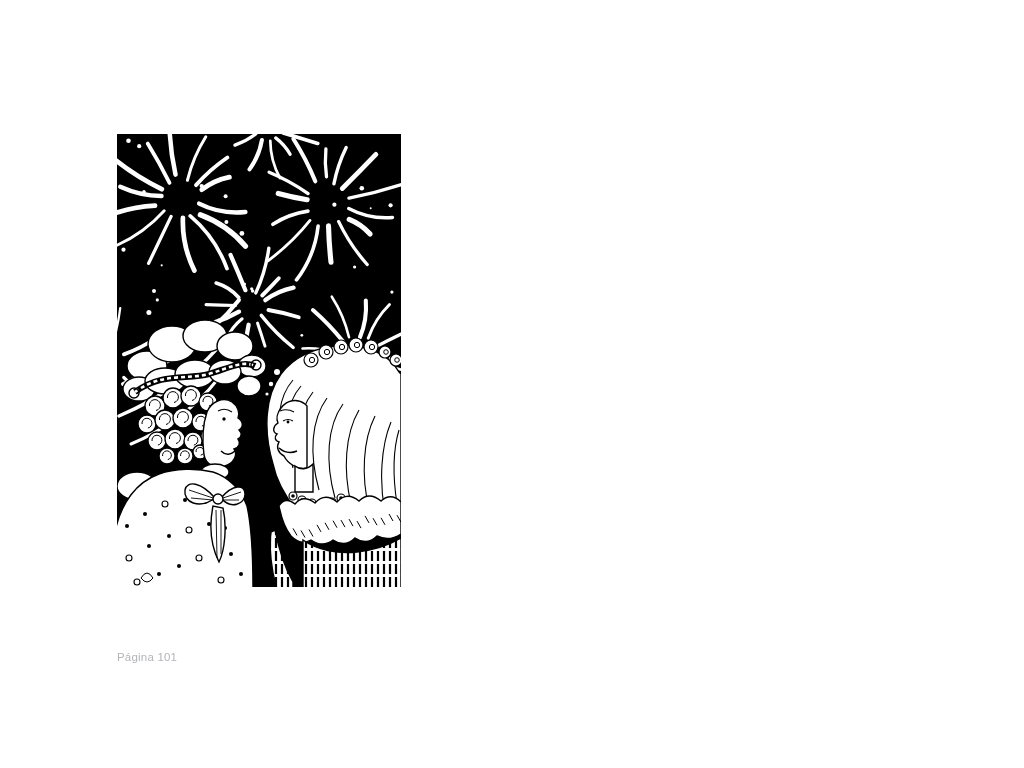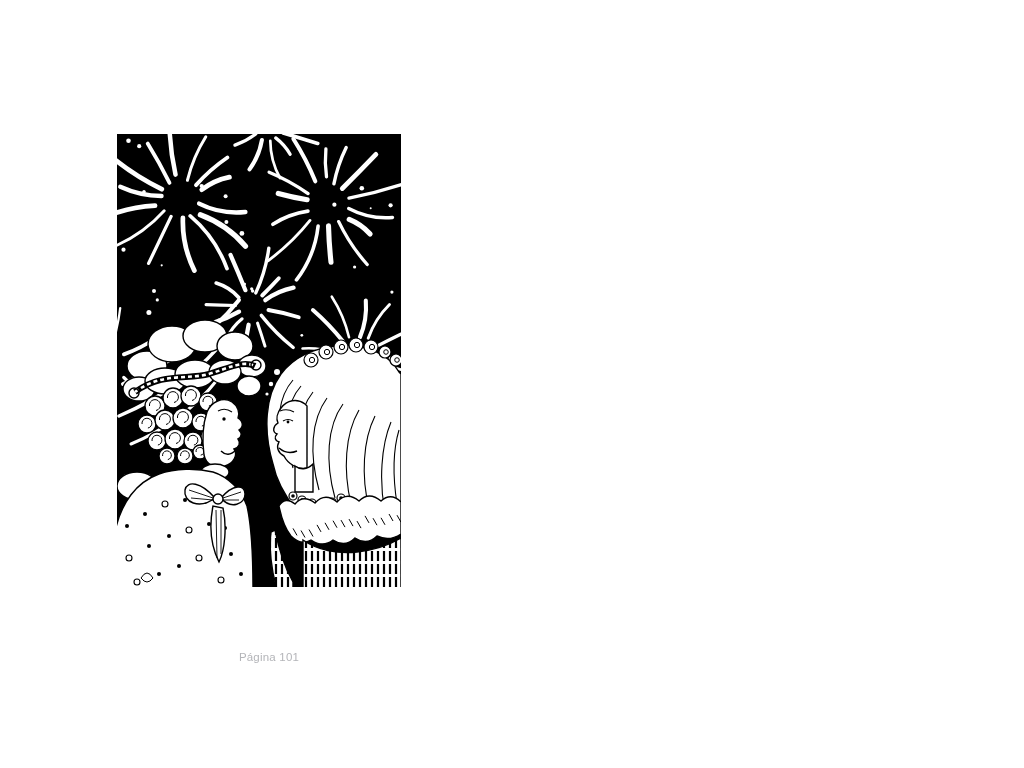--- a/index.html
+++ b/index.html
@@ -9,21 +9,21 @@
   }
   .page{position:absolute;top:0;height:768px;}
   #left-page{left:0;width:500px;}
   #right-page{left:500px;width:524px;}
   .illustration{
     position:absolute;left:117px;top:134px;width:284px;height:453px;display:block;
   }
   .footer{
     position:absolute;top:651px;font-size:11.5px;color:#b4b5b9;letter-spacing:.2px;
   }
-  #footer-left{left:127px;width:284px;text-align:center;}
+  #footer-left{left:117px;width:284px;}
 </style>
 </head>
 <body>
 
 <div class="page" id="left-page">
   <svg class="illustration" id="illo" viewBox="0 0 284 453" xmlns="http://www.w3.org/2000/svg">
     <defs>
       <pattern id="vstripes" width="6" height="13" patternUnits="userSpaceOnUse">
         <rect width="6" height="13" fill="#fff"></rect>
         <path d="M3,1 L3,11" stroke="#000" stroke-width="2.2"></path>

